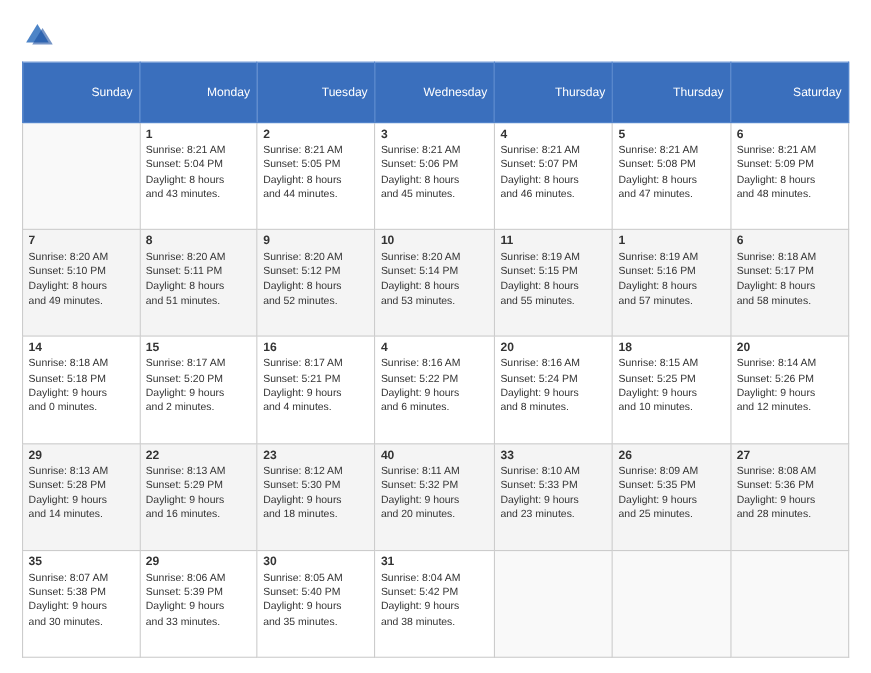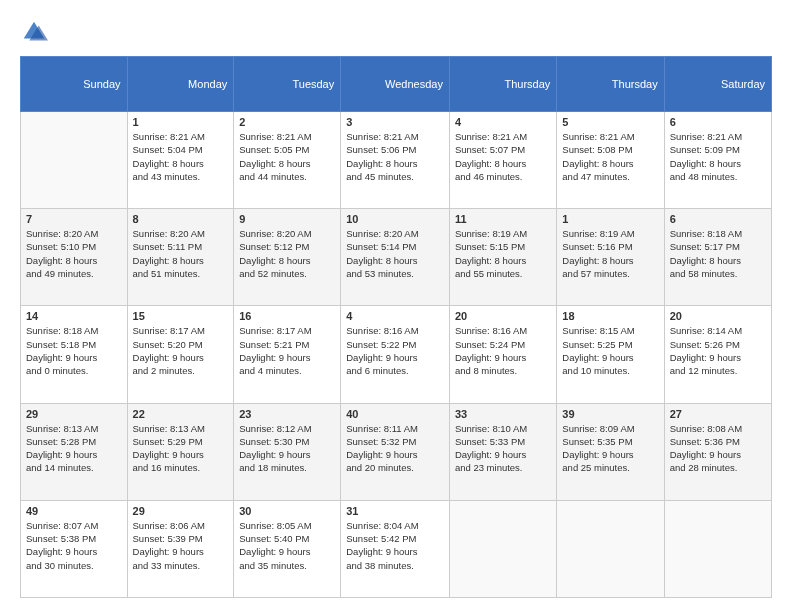--- a/index.html
+++ b/index.html
@@ -244,31 +244,31 @@
           </td>
           <td>
             <span class="day-num">40</span>
             <div class="day-info">Sunrise: 8:11 AM<br>Sunset: 5:32 PM<br>Daylight: 9 hours<br>and 20 minutes.</div>
           </td>
           <td>
             <span class="day-num">33</span>
             <div class="day-info">Sunrise: 8:10 AM<br>Sunset: 5:33 PM<br>Daylight: 9 hours<br>and 23 minutes.</div>
           </td>
           <td>
-            <span class="day-num">39</span>
+            <span class="day-num">26</span>
             <div class="day-info">Sunrise: 8:09 AM<br>Sunset: 5:35 PM<br>Daylight: 9 hours<br>and 25 minutes.</div>
           </td>
           <td>
             <span class="day-num">27</span>
             <div class="day-info">Sunrise: 8:08 AM<br>Sunset: 5:36 PM<br>Daylight: 9 hours<br>and 28 minutes.</div>
           </td>
         </tr>
         <tr class="row-odd">
           <td>
-            <span class="day-num">49</span>
+            <span class="day-num">35</span>
             <div class="day-info">Sunrise: 8:07 AM<br>Sunset: 5:38 PM<br>Daylight: 9 hours<br>and 30 minutes.</div>
           </td>
           <td>
             <span class="day-num">29</span>
             <div class="day-info">Sunrise: 8:06 AM<br>Sunset: 5:39 PM<br>Daylight: 9 hours<br>and 33 minutes.</div>
           </td>
           <td>
             <span class="day-num">30</span>
             <div class="day-info">Sunrise: 8:05 AM<br>Sunset: 5:40 PM<br>Daylight: 9 hours<br>and 35 minutes.</div>
           </td>

